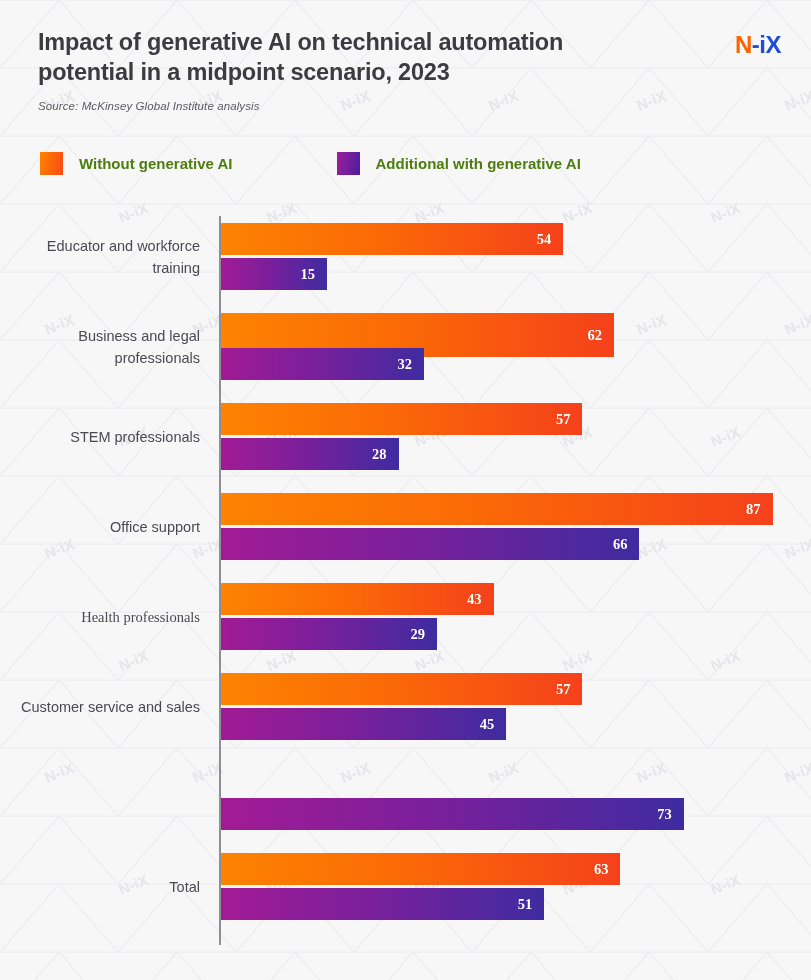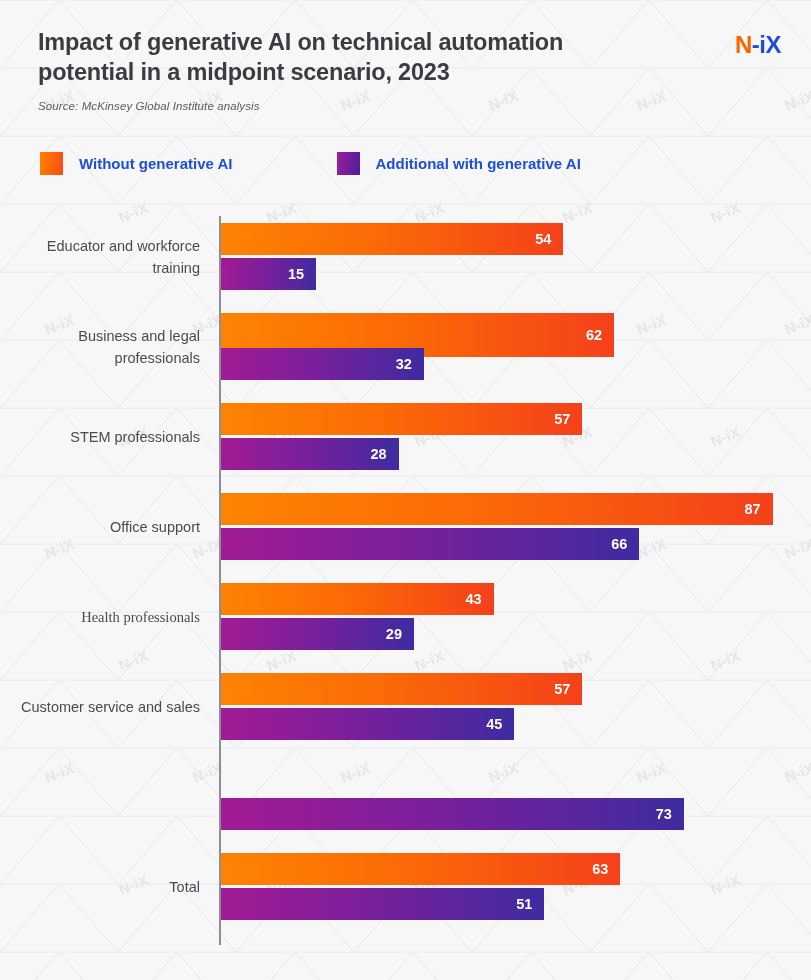--- a/index.html
+++ b/index.html
@@ -104,21 +104,21 @@
   .legend-swatch.series-0 {
     background: linear-gradient(100deg, #ff8200 0%, #f94a14 100%);
   }
   .legend-swatch.series-1 {
     background: linear-gradient(100deg, #9d1f9a 0%, #4b1d9e 100%);
   }
   .legend-label {
     margin-left: 16px;
     font-size: 15px;
     font-weight: 700;
-    color: #1d4ed8;
+    color: #4d7c0f;
     white-space: nowrap;
   }
   #legend-item-1 { margin-left: 104px; }
 
   
   #plot {
     position: absolute;
     left: 0;
     top: 210px;
     width: 811px;
@@ -171,20 +171,21 @@
   }
   .bar.series-1 {
     background: linear-gradient(90deg, #a21b95 0%, #7b1f9b 45%, #3f2ba0 100%);
   }
   .bar-value {
     color: #ffffff;
     font-size: 14.5px;
     font-weight: 700;
     margin-right: 12px;
     text-shadow: 0 0 1px rgba(0,0,0,0.12);
+    font-family: Liberation Serif, serif;
   }
 </style>
 </head>
 <body>
 
 <div id="page">
 
   <svg id="bg-pattern" width="811" height="980" viewBox="0 0 811 980" aria-hidden="true">
     <defs>
       <pattern id="tri" width="118" height="68" patternUnits="userSpaceOnUse">
@@ -283,21 +284,21 @@
         <div class="cat-label" style="top: 227px;">STEM professionals</div>
         <div class="cat-label" style="top: 316.5px;">Office support</div>
         <div class="cat-label" style="top: 406.5px; font-family: Liberation Serif, serif;">Health professionals</div>
         <div class="cat-label" style="top: 496.5px;">Customer service and sales</div>
         <div class="cat-label" style="top: 676.5px;">Total</div>
       </div>
     <div id="bars-area">
         <div class="bar series-0" style="top: 13px; left: 0px; width: 342.36px; height: 32px;">
           <span class="bar-value">54</span>
         </div>
-        <div class="bar series-1" style="top: 48px; left: 0px; width: 95.1px; height: 32px;">
+        <div class="bar series-1" style="top: 48px; left: 0px; width: 95.1px; height: 32px; padding-left: 11px;">
           <span class="bar-value">15</span>
         </div>
         <div class="bar series-0" style="top: 103px; left: 0px; width: 393.08px; height: 44px;">
           <span class="bar-value">62</span>
         </div>
         <div class="bar series-1" style="top: 138px; left: 0px; width: 202.88px; height: 32px;">
           <span class="bar-value">32</span>
         </div>
         <div class="bar series-0" style="top: 193px; left: 0px; width: 361.38px; height: 32px;">
           <span class="bar-value">57</span>
@@ -307,27 +308,27 @@
         </div>
         <div class="bar series-0" style="top: 283px; left: 0px; width: 551.58px; height: 32px;">
           <span class="bar-value">87</span>
         </div>
         <div class="bar series-1" style="top: 318px; left: 0px; width: 418.44px; height: 32px;">
           <span class="bar-value">66</span>
         </div>
         <div class="bar series-0" style="top: 373px; left: 0px; width: 272.62px; height: 32px;">
           <span class="bar-value">43</span>
         </div>
-        <div class="bar series-1" style="top: 408px; left: 0px; width: 193px; height: 32px;">
+        <div class="bar series-1" style="top: 408px; left: 0px; width: 216px; height: 32px;">
           <span class="bar-value">29</span>
         </div>
         <div class="bar series-0" style="top: 463px; left: 0px; width: 361.38px; height: 32px;">
           <span class="bar-value">57</span>
         </div>
-        <div class="bar series-1" style="top: 498px; left: 0px; width: 285.3px; height: 32px; padding-left: 8px;">
+        <div class="bar series-1" style="top: 498px; left: 0px; width: 285.3px; height: 32px;">
           <span class="bar-value">45</span>
         </div>
         <div class="bar series-1" style="top: 588px; left: 0px; width: 462.82px; height: 32px;">
           <span class="bar-value">73</span>
         </div>
         <div class="bar series-0" style="top: 643px; left: 0px; width: 399.42px; height: 32px;">
           <span class="bar-value">63</span>
         </div>
         <div class="bar series-1" style="top: 678px; left: 0px; width: 323.34px; height: 32px;">
           <span class="bar-value">51</span>

